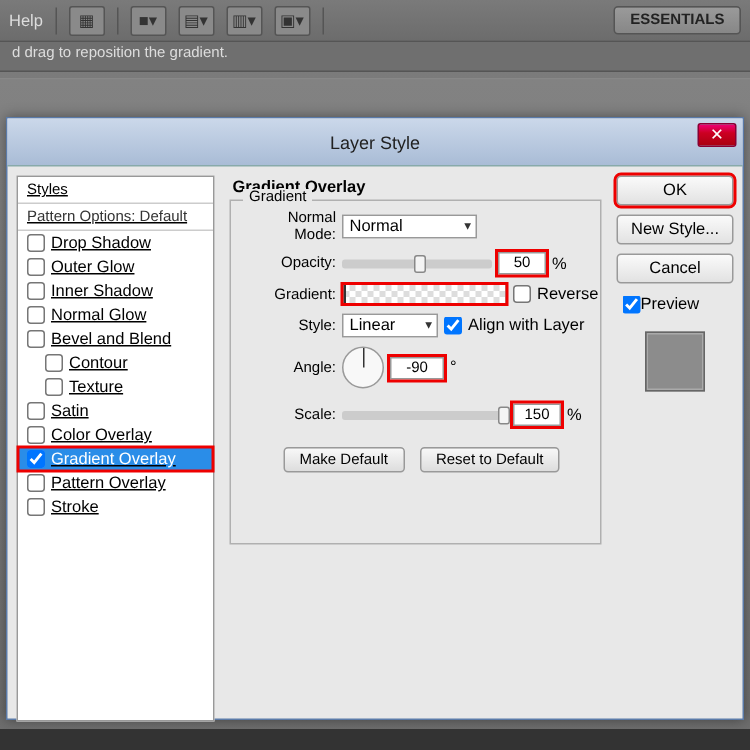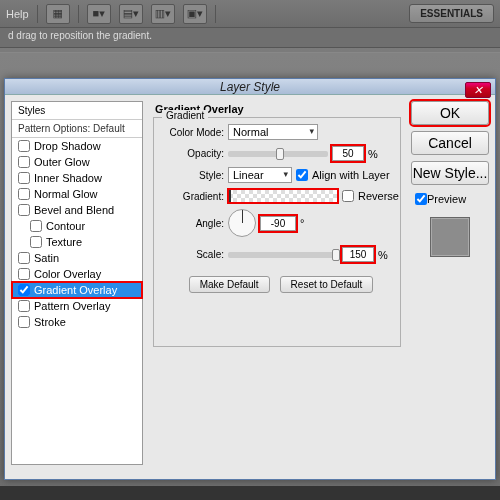--- a/index.html
+++ b/index.html
@@ -5,25 +5,25 @@
 * { box-sizing: border-box; font-family: Tahoma, Arial, sans-serif; font-size: 11px; }
 body { margin: 0; background: #fff; width: 500px; height: 500px; overflow: hidden; }
 .app-bg { background: linear-gradient(#7d7d7d,#6a6a6a); height: 500px; position: relative; }
 .toolbar { height: 28px; background: linear-gradient(#7a7a7a,#6c6c6c); display: flex; align-items: center; padding: 0 6px; gap: 8px; border-bottom: 1px solid #555; }
 .tb-item { width: 24px; height: 20px; background: #8a8a8a; border: 1px solid #555; border-radius: 2px; display: flex; align-items: center; justify-content: center; color: #333; }
 .tb-sep { width: 1px; height: 18px; background: #555; }
 .essentials { margin-left: auto; background: linear-gradient(#9a9a9a,#878787); color: #222; padding: 3px 10px; border: 1px solid #555; border-radius: 3px; font-weight: bold; font-size: 10px; }
 .hint-bar { height: 20px; background: #6f6f6f; color: #ddd; padding: 2px 8px; font-size: 10px; border-bottom: 1px solid #555; }
 .workspace { position: absolute; top: 52px; left: 0; right: 0; bottom: 0; background: linear-gradient(#828282,#6d6d6d); border-top: 1px solid #888; }
 .dialog { position: absolute; left: 4px; top: 78px; width: 492px; height: 402px; background: #e8e8e8; border: 1px solid #5a7aa8; box-shadow: 0 0 8px rgba(0,0,0,.4); }
-.titlebar { height: 16px; background: linear-gradient(#cbd8ea,#a9bcd6); display: flex; align-items: center; position: relative; border-bottom: 1px solid #8aa; font-style: italic; }
+.titlebar { height: 32px; background: linear-gradient(#cbd8ea,#a9bcd6); display: flex; align-items: center; position: relative; border-bottom: 1px solid #8aa; }
 .titlebar .title { position: absolute; left: 0; right: 0; text-align: center; color: #222; font-size: 12px; }
 .close-btn { position: absolute; right: 4px; top: 3px; width: 26px; height: 16px; background: linear-gradient(#e07,#c02 40%,#a01); color: #fff; text-align: center; border: 1px solid #803; border-radius: 2px; line-height: 14px; }
 .dlg-body { display: flex; height: calc(100% - 24px); padding: 6px; gap: 6px; }
-.styles-panel { width: 132px; border: 1px solid #999; background: #fff; display: flex; flex-direction: column; }
+.styles-panel { width: 132px; border: 1px solid #999; background: #fff; display: flex; flex-direction: column; text-decoration: underline; }
 .styles-header { padding: 3px 6px; border-bottom: 1px solid #ccc; font-size: 10px; }
 .styles-sub { padding: 3px 6px; border-bottom: 1px solid #ccc; font-size: 10px; color: #333; }
 .style-row { padding: 2px 6px; display: flex; align-items: center; gap: 4px; cursor: default; }
 .style-row.indent { padding-left: 18px; }
 .style-row input[type=checkbox]{ width:12px; height:12px; margin:0; }
 .style-row.active { background: #2a8de8; color: #fff; }
 .red-hilite { outline: 2px solid #e00; outline-offset: -1px; }
 .middle { flex: 1; position: relative; }
 .group-title { font-weight: bold; padding: 2px 0 0 6px; font-size: 11px; }
 .fieldset { position: absolute; left: 4px; top: 16px; right: 4px; height: 230px; border: 1px solid #b0b0b0; background: #e8e8e8; }
@@ -35,21 +35,21 @@
 .slider { width: 100px; height: 6px; background: #ccc; position: relative; border-radius: 2px; }
 .slider .thumb { position: absolute; top:-3px; width:8px; height:12px; background:#f4f4f4; border:1px solid #888; border-radius:2px; }
 .numbox { width: 32px; border: 1px solid #999; background: #fff; text-align: center; font-size: 10px; padding: 1px 2px; }
 .numbox.red { outline: 2px solid #e00; }
 .grad-preview { width: 110px; height: 14px; border: 1px solid #666; background: linear-gradient(90deg,#333,#333 2px,transparent 2px),repeating-conic-gradient(#ddd 0 25%,#fff 0 50%) 0 0/8px 8px; }
 .cb { width:12px; height:12px; margin:0; }
 .angle-circle { width: 28px; height: 28px; border: 1px solid #999; border-radius: 50%; position: relative; background:#f8f8f8; }
 .angle-circle::after{ content:""; position:absolute; left:50%; top:50%; width:1px; height:13px; background:#333; transform-origin:top; transform: rotate(180deg); }
 .btn { background: linear-gradient(#f8f8f8,#ddd); border: 1px solid #999; border-radius: 3px; padding: 2px 10px; font-size: 10px; cursor: default; }
 .right-col { width: 78px; display: flex; flex-direction: column; gap: 6px; align-items: stretch; }
-.right-btn { background: linear-gradient(#fafafa,#e2e2e2); border: 1px solid #999; border-radius: 3px; padding: 3px 0; text-align: center; font-size: 14px; }
+.right-btn { background: linear-gradient(#fafafa,#e2e2e2); border: 1px solid #999; border-radius: 3px; padding: 3px 0; text-align: center; font-size: 11px; }
 .right-btn.red { outline: 2px solid #e00; }
 .preview-box { width: 40px; height: 40px; background: #8c8c8c; border: 1px solid #666; margin: 6px auto 0; box-shadow: inset 0 0 0 1px #aaa; }
 .prev-row { display:flex; align-items:center; gap:0; padding-left:4px; margin-top:2px; }
 .bottom-strip { position:absolute; left:0; right:0; bottom:0; height:14px; background:#333; }
 </style>
 </head>
 <body>
 
 <div class="app-bg">
 
@@ -131,45 +131,45 @@
             </div>
           </div>
       </div>
 
       <div class="middle">
         <div class="group-title">Gradient Overlay</div>
         <div class="fieldset">
           <div class="legend">Gradient</div>
 
           <div class="row">
-            <label>Color Mode:</label>
+            <label>Normal Mode:</label>
             <div class="sel" style="width:90px"><span>Normal</span></div>
           </div>
 
           <div class="row">
             <label>Opacity:</label>
             <div class="slider">
                 <div class="thumb" style="left:48px"></div>
               </div>
             <div class="numbox red">50</div>
             <span>%</span>
           </div>
 
           <div class="row">
+            <label>Gradient:</label>
+            <div class="grad-preview red-hilite"></div>
+            <input type="checkbox" class="cb" style="">
+            <span>Reverse</span>
+          </div>
+
+          <div class="row">
             <label>Style:</label>
             <div class="sel" style="width:64px"><span>Linear</span></div>
             <input type="checkbox" class="cb" checked="" style="">
             <span>Align with Layer</span>
-          </div>
-
-          <div class="row">
-            <label>Gradient:</label>
-            <div class="grad-preview red-hilite"></div>
-            <input type="checkbox" class="cb" style="">
-            <span>Reverse</span>
           </div>
 
           <div class="row" style="">
             <label>Angle:</label>
             <div class="angle-circle"></div>
             <div class="numbox red" style="width:36px">-90</div>
             <span>°</span>
           </div>
 
           <div class="row" style="margin-top:10px">
@@ -183,22 +183,22 @@
 
           <div class="row" style="margin-top:14px; justify-content:center; gap:10px;">
             <div class="btn">Make Default</div>
             <div class="btn">Reset to Default</div>
           </div>
         </div>
       </div>
 
       <div class="right-col">
         <div class="right-btn red">OK</div>
+        <div class="right-btn">New Style...</div>
         <div class="right-btn">Cancel</div>
-        <div class="right-btn">New Style...</div>
         <div class="prev-row">
           <input type="checkbox" class="cb" checked="" style="">
           <span>Preview</span>
         </div>
         <div class="preview-box"></div>
       </div>
 
     </div>
   </div>
 

